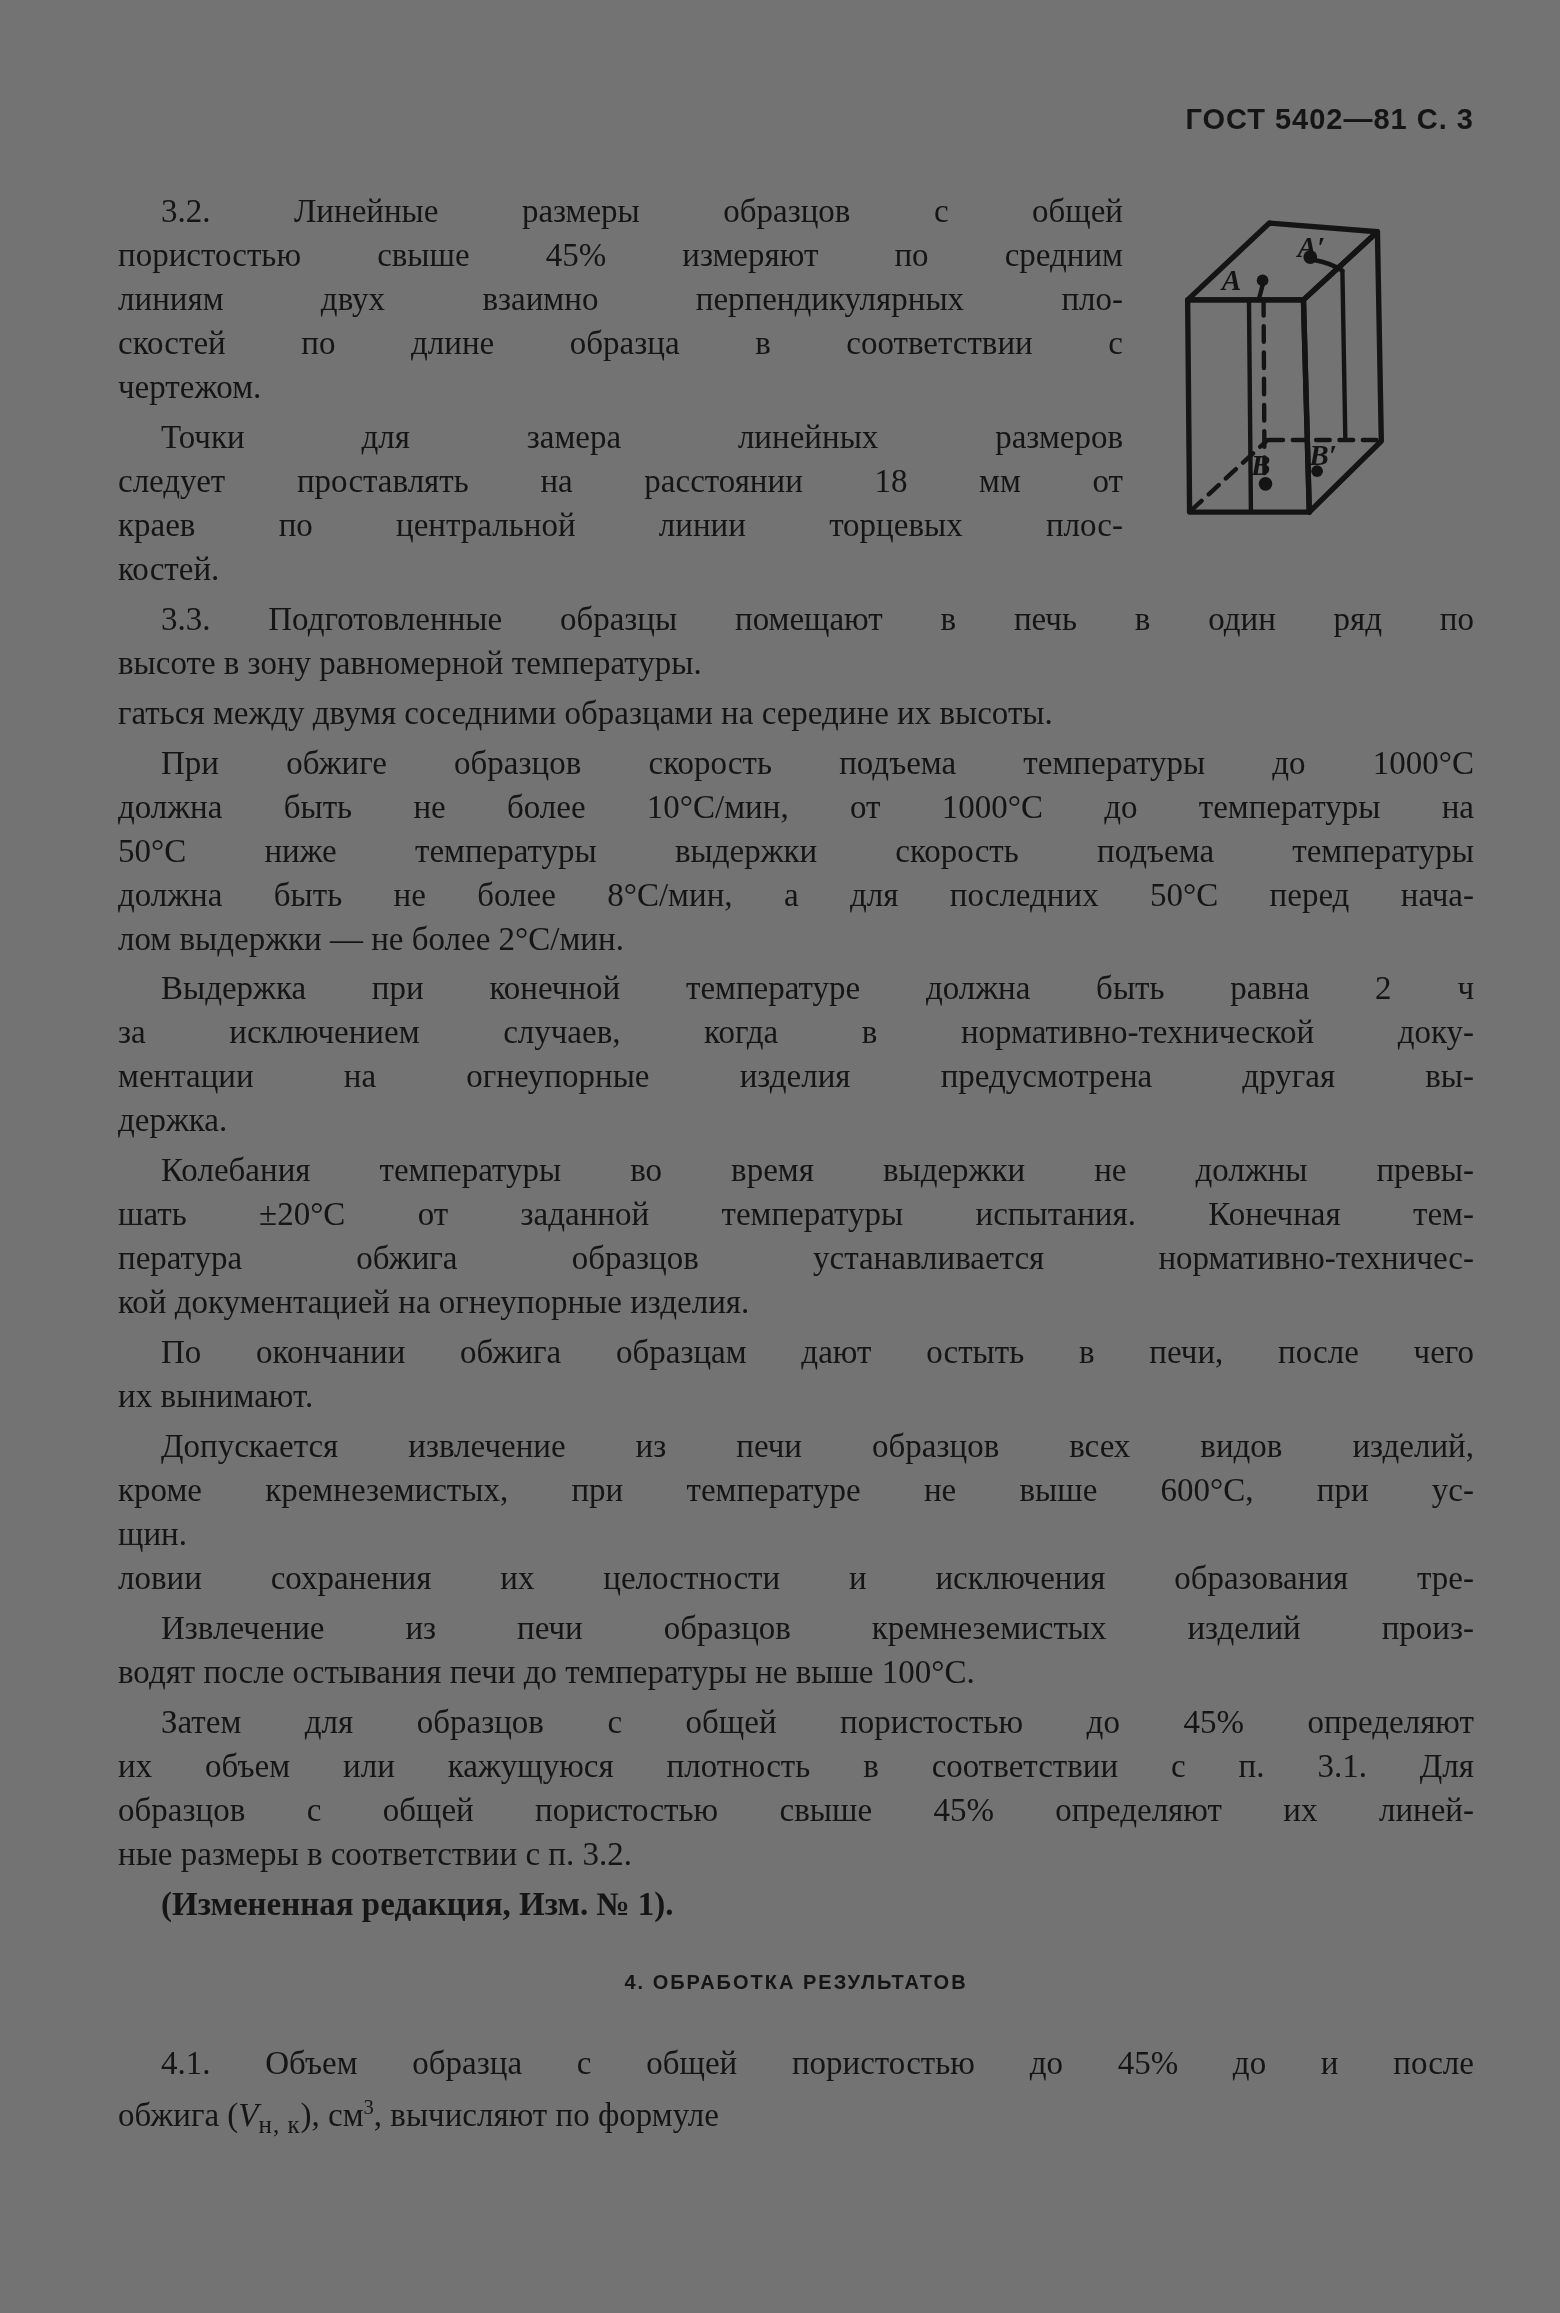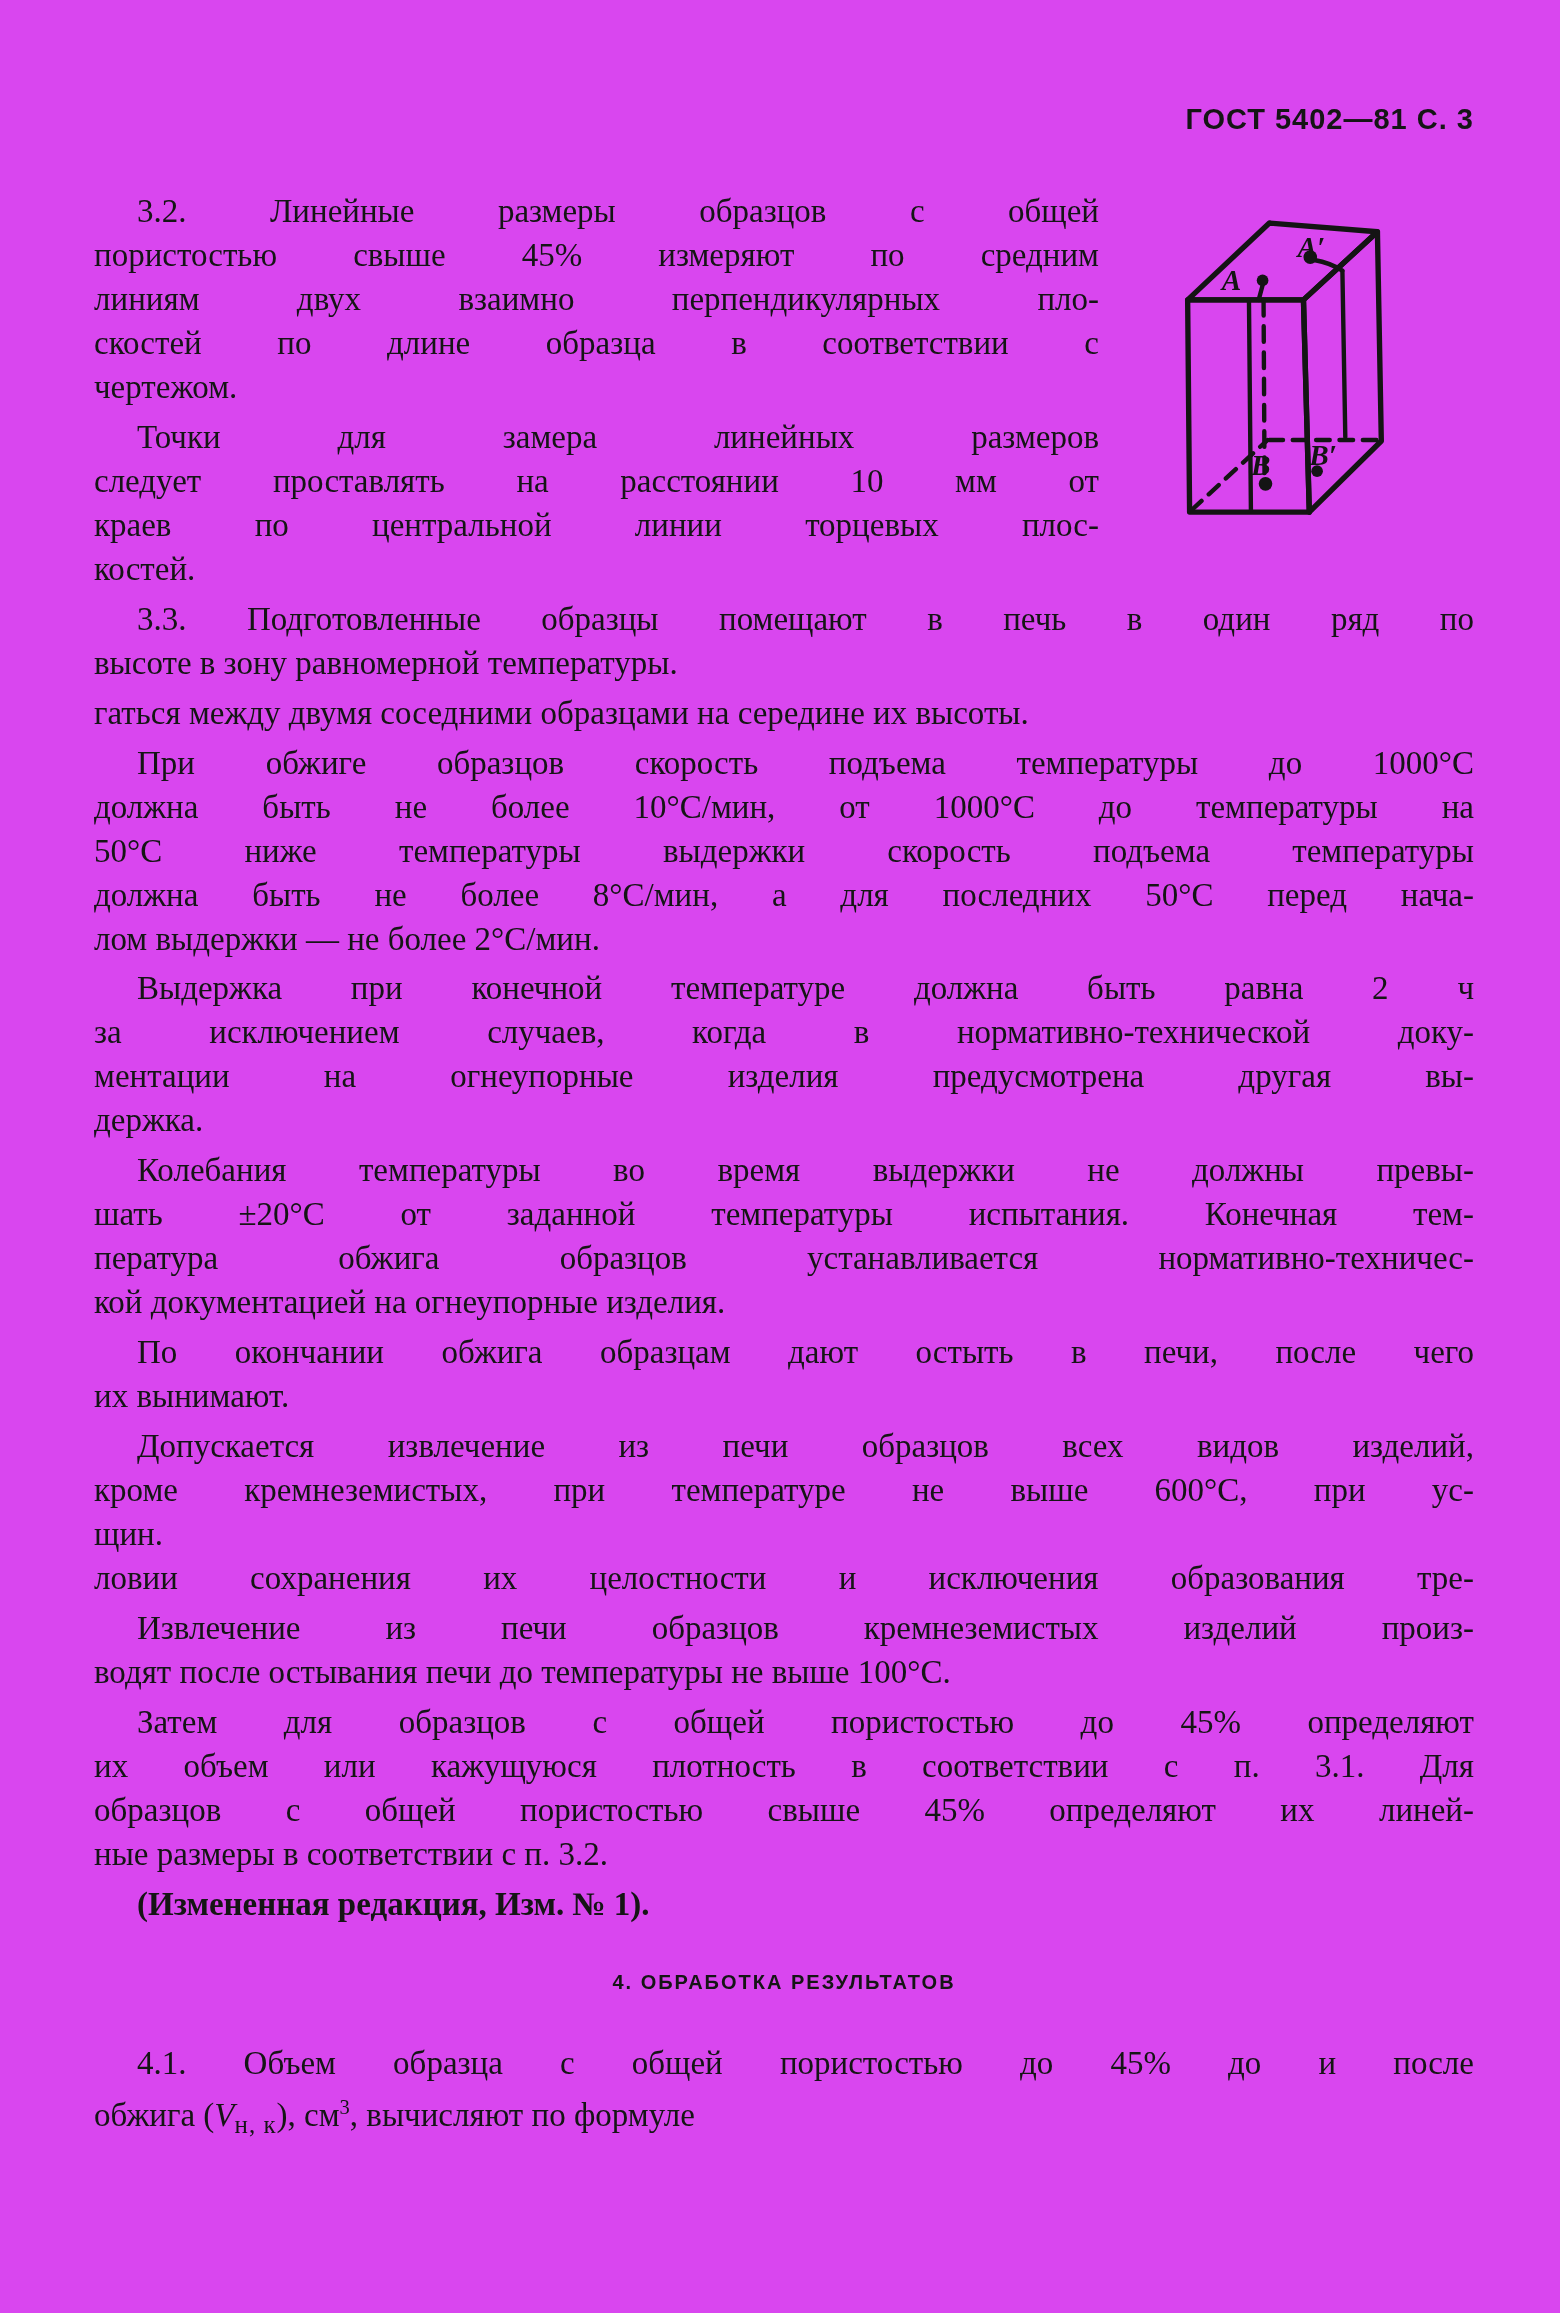--- a/index.html
+++ b/index.html
@@ -2,24 +2,24 @@
 <html><head>
 <meta charset="utf-8">
 <style>
   * { margin: 0; padding: 0; box-sizing: border-box; }
   html, body { background: #d9d9d9; }
   .page {
     position: relative;
     width: 1560px;
     height: 2313px;
     margin: 0 auto;
-    background: #d946ef;
+    background: #737373;
     color: #151515;
     font-family: "Liberation Serif", serif;
-    padding: 102px 86px 0 94px;
+    padding: 102px 86px 0 118px;
     overflow: hidden;
   }
   .header {
     text-align: right;
     font-family: "Liberation Sans", sans-serif;
     font-weight: bold;
     font-size: 29px;
     line-height: 34px;
     letter-spacing: 1px;
   }
@@ -84,21 +84,21 @@
   <div class="top-row">
       <div class="para">
         <div class="line indent fill">3.2. Линейные размеры образцов с общей</div>
         <div class="line fill">пористостью свыше 45% измеряют по средним</div>
         <div class="line fill">линиям двух взаимно перпендикулярных пло-</div>
         <div class="line fill">скостей по длине образца в соответствии с</div>
         <div class="line">чертежом.</div>
       </div>
       <div class="para">
         <div class="line indent fill">Точки для замера линейных размеров</div>
-        <div class="line fill">следует проставлять на расстоянии 10 мм от</div>
+        <div class="line fill">следует проставлять на расстоянии 18 мм от</div>
         <div class="line fill">краев по центральной линии торцевых плос-</div>
         <div class="line">костей.</div>
       </div>
     </div>
 
   <svg class="figure" width="218" height="318" viewBox="0 0 224 326">
 
     <line class="inner dashH" x1="17" y1="308" x2="95" y2="236"></line>
     <line class="inner dashH" x1="97" y1="236" x2="210" y2="236"></line>
 

